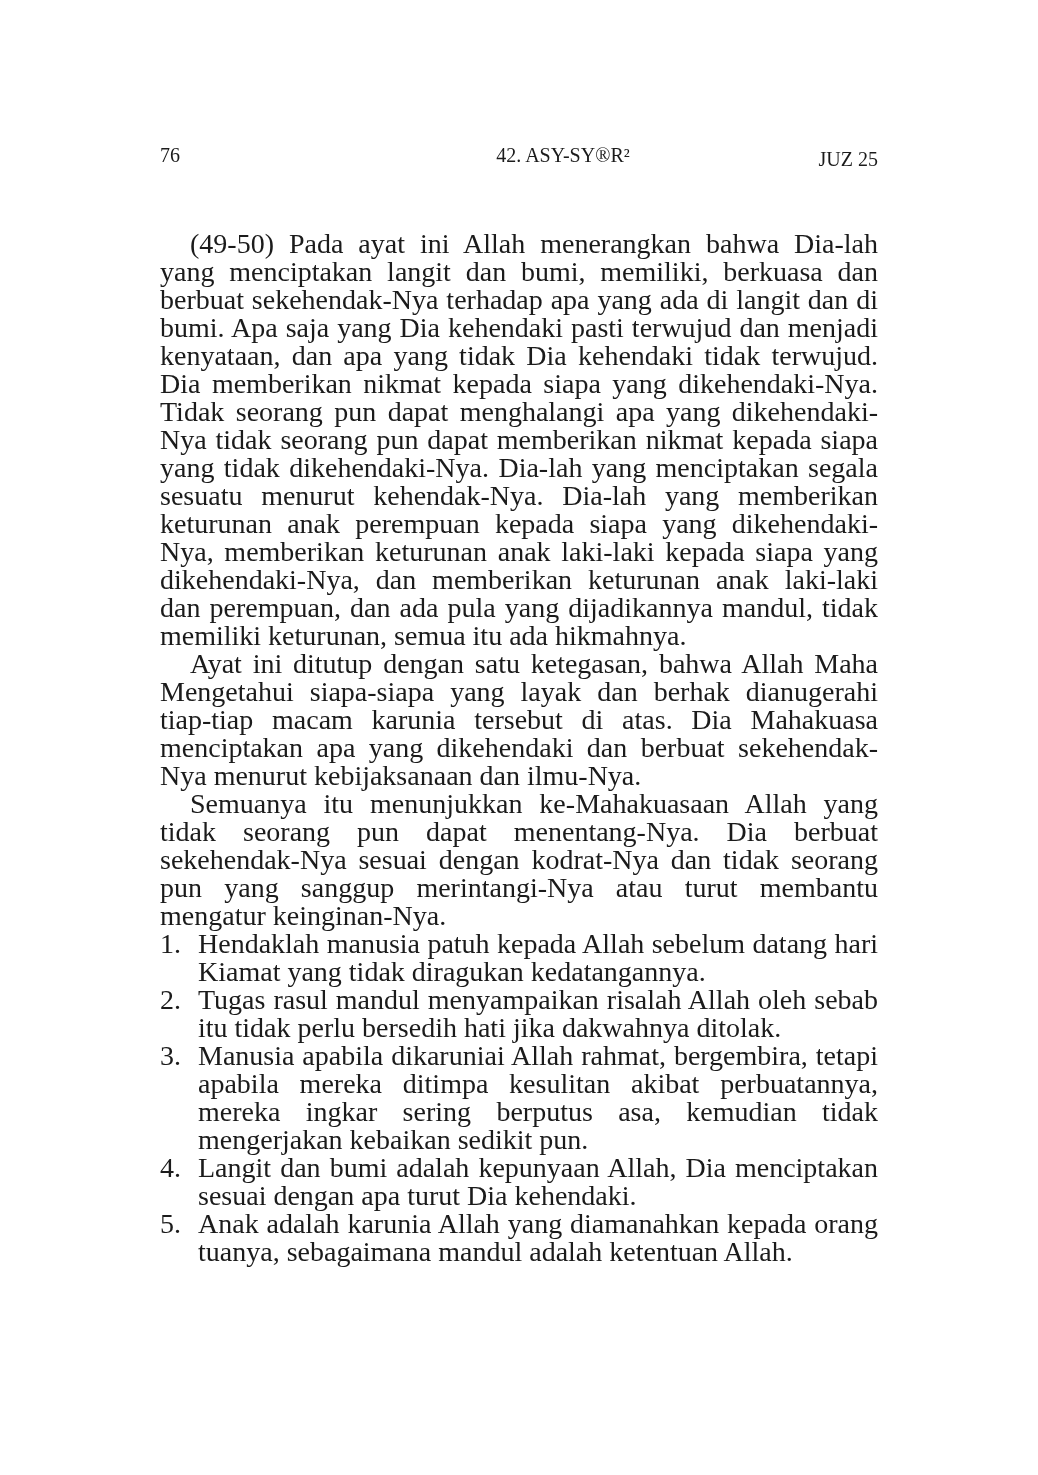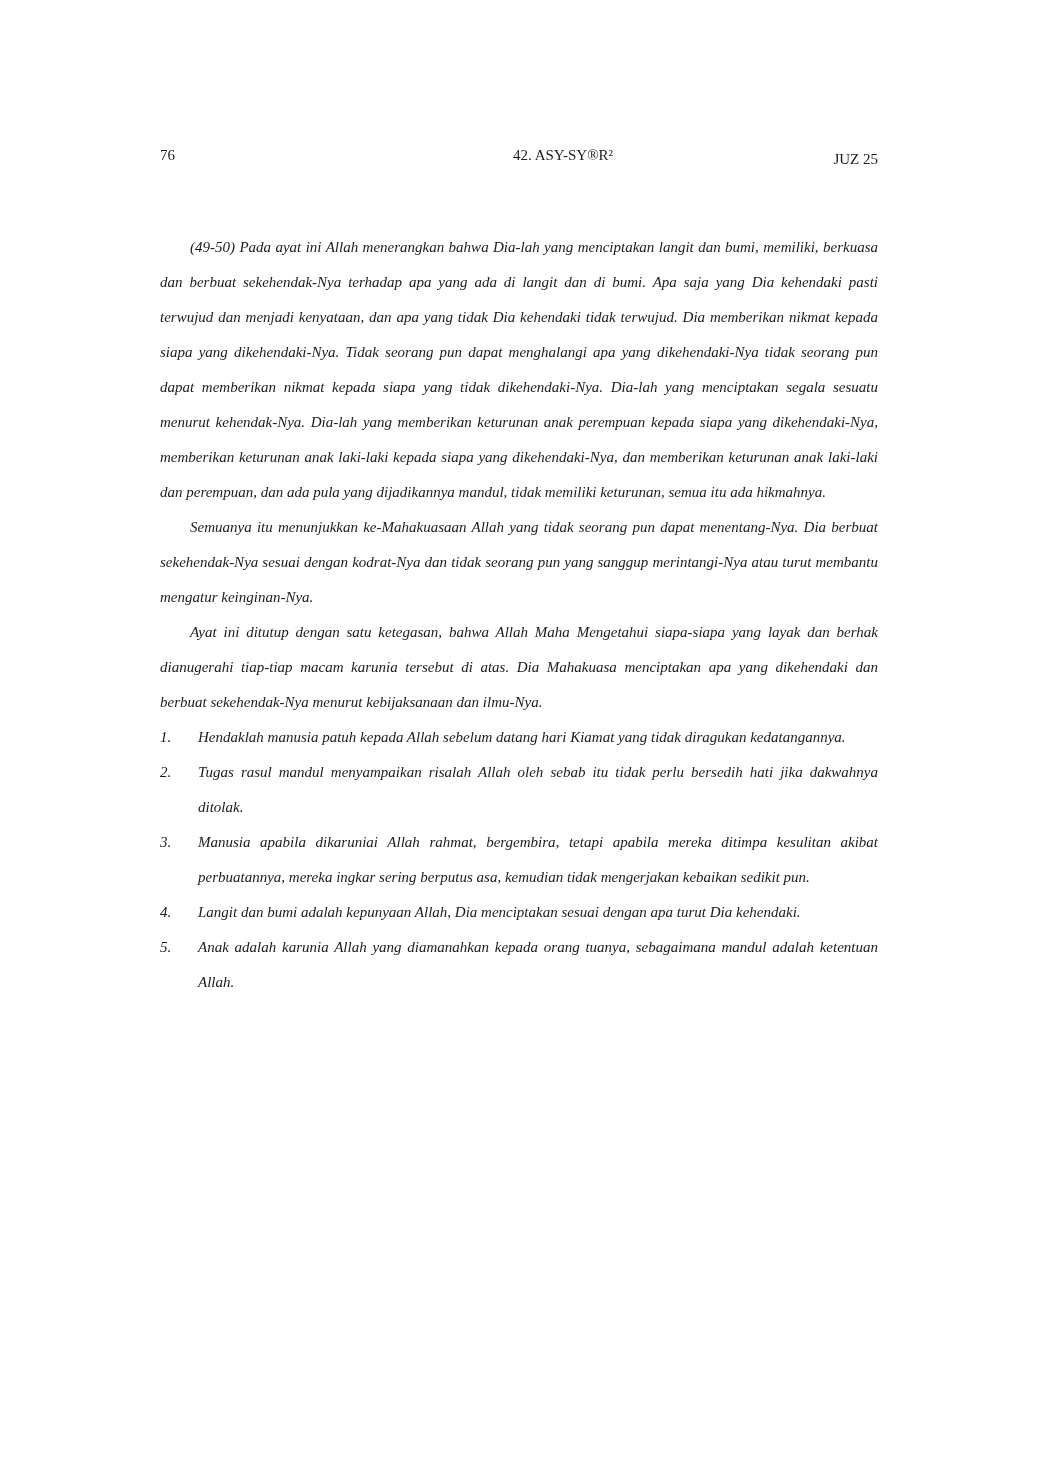--- a/index.html
+++ b/index.html
@@ -15,21 +15,21 @@
     color: #1b1b1b;
     font-family: "Liberation Serif", serif;
     overflow: hidden;
   }
   .running-header {
     position: absolute;
     top: 141px;
     left: 160px;
     width: 718px;
     height: 28px;
-    font-size: 15px;
+    font-size: 20px;
     line-height: 28px;
   }
   .running-header .page-number {
     position: absolute;
     left: 0;
     top: 0;
   }
   .running-header .chapter-title {
     position: absolute;
     left: 50%;
@@ -41,24 +41,23 @@
   .running-header .juz-label {
     position: absolute;
     right: 0;
     top: 4px;
   }
   .content {
     position: absolute;
     top: 230px;
     left: 160px;
     width: 718px;
-    font-size: 15px;
-    line-height: 35px;
+    font-size: 28px;
+    line-height: 28px;
     text-align: justify;
-    font-style: italic;
   }
   .content p {
     margin: 0;
     text-indent: 30px;
     text-align: justify;
   }
   .section-heading {
     margin-top: 25px;
     font-weight: bold;
     text-indent: 0;
@@ -86,22 +85,22 @@
 <div class="page">
 
   <div class="running-header">
     <span class="page-number">76</span>
     <span class="chapter-title">42. ASY-SY®R²</span>
     <span class="juz-label">JUZ 25</span>
   </div>
 
   <div class="content">
     <p>(49-50) Pada ayat ini Allah menerangkan bahwa Dia-lah yang menciptakan langit dan bumi, memiliki, berkuasa dan berbuat sekehendak-Nya terhadap apa yang ada di langit dan di bumi. Apa saja yang Dia kehendaki pasti terwujud dan menjadi kenyataan, dan apa yang tidak Dia kehendaki tidak terwujud. Dia memberikan nikmat kepada siapa yang dikehendaki-Nya. Tidak seorang pun dapat menghalangi apa yang dikehendaki-Nya tidak seorang pun dapat memberikan nikmat kepada siapa yang tidak dikehendaki-Nya. Dia-lah yang menciptakan segala sesuatu menurut kehendak-Nya. Dia-lah yang memberikan keturunan anak perempuan kepada siapa yang dikehendaki-Nya, memberikan keturunan anak laki-laki kepada siapa yang dikehendaki-Nya, dan memberikan keturunan anak laki-laki dan perempuan, dan ada pula yang dijadikannya mandul, tidak memiliki keturunan, semua itu ada hikmahnya.</p>
+    <p>Ayat ini ditutup dengan satu ketegasan, bahwa Allah Maha Mengetahui siapa-siapa yang layak dan berhak dianugerahi tiap-tiap macam karunia tersebut di atas. Dia Mahakuasa menciptakan apa yang dikehendaki dan berbuat sekehendak-Nya menurut kebijaksanaan dan ilmu-Nya.</p>
     <p>Semuanya itu menunjukkan ke-Mahakuasaan Allah yang tidak seorang pun dapat menentang-Nya. Dia berbuat sekehendak-Nya sesuai dengan kodrat-Nya dan tidak seorang pun yang sanggup merintangi-Nya atau turut membantu mengatur keinginan-Nya.</p>
-    <p>Ayat ini ditutup dengan satu ketegasan, bahwa Allah Maha Mengetahui siapa-siapa yang layak dan berhak dianugerahi tiap-tiap macam karunia tersebut di atas. Dia Mahakuasa menciptakan apa yang dikehendaki dan berbuat sekehendak-Nya menurut kebijaksanaan dan ilmu-Nya.</p>
 
 
     <div class="numbered-list">
       <div class="list-item">
         <div class="item-number">1.</div>
         <div class="item-text">Hendaklah manusia patuh kepada Allah sebelum datang hari Kiamat yang tidak diragukan kedatangannya.</div>
       </div>
       <div class="list-item">
         <div class="item-number">2.</div>
         <div class="item-text">Tugas rasul mandul menyampaikan risalah Allah oleh sebab itu tidak perlu bersedih hati jika dakwahnya ditolak.</div>

